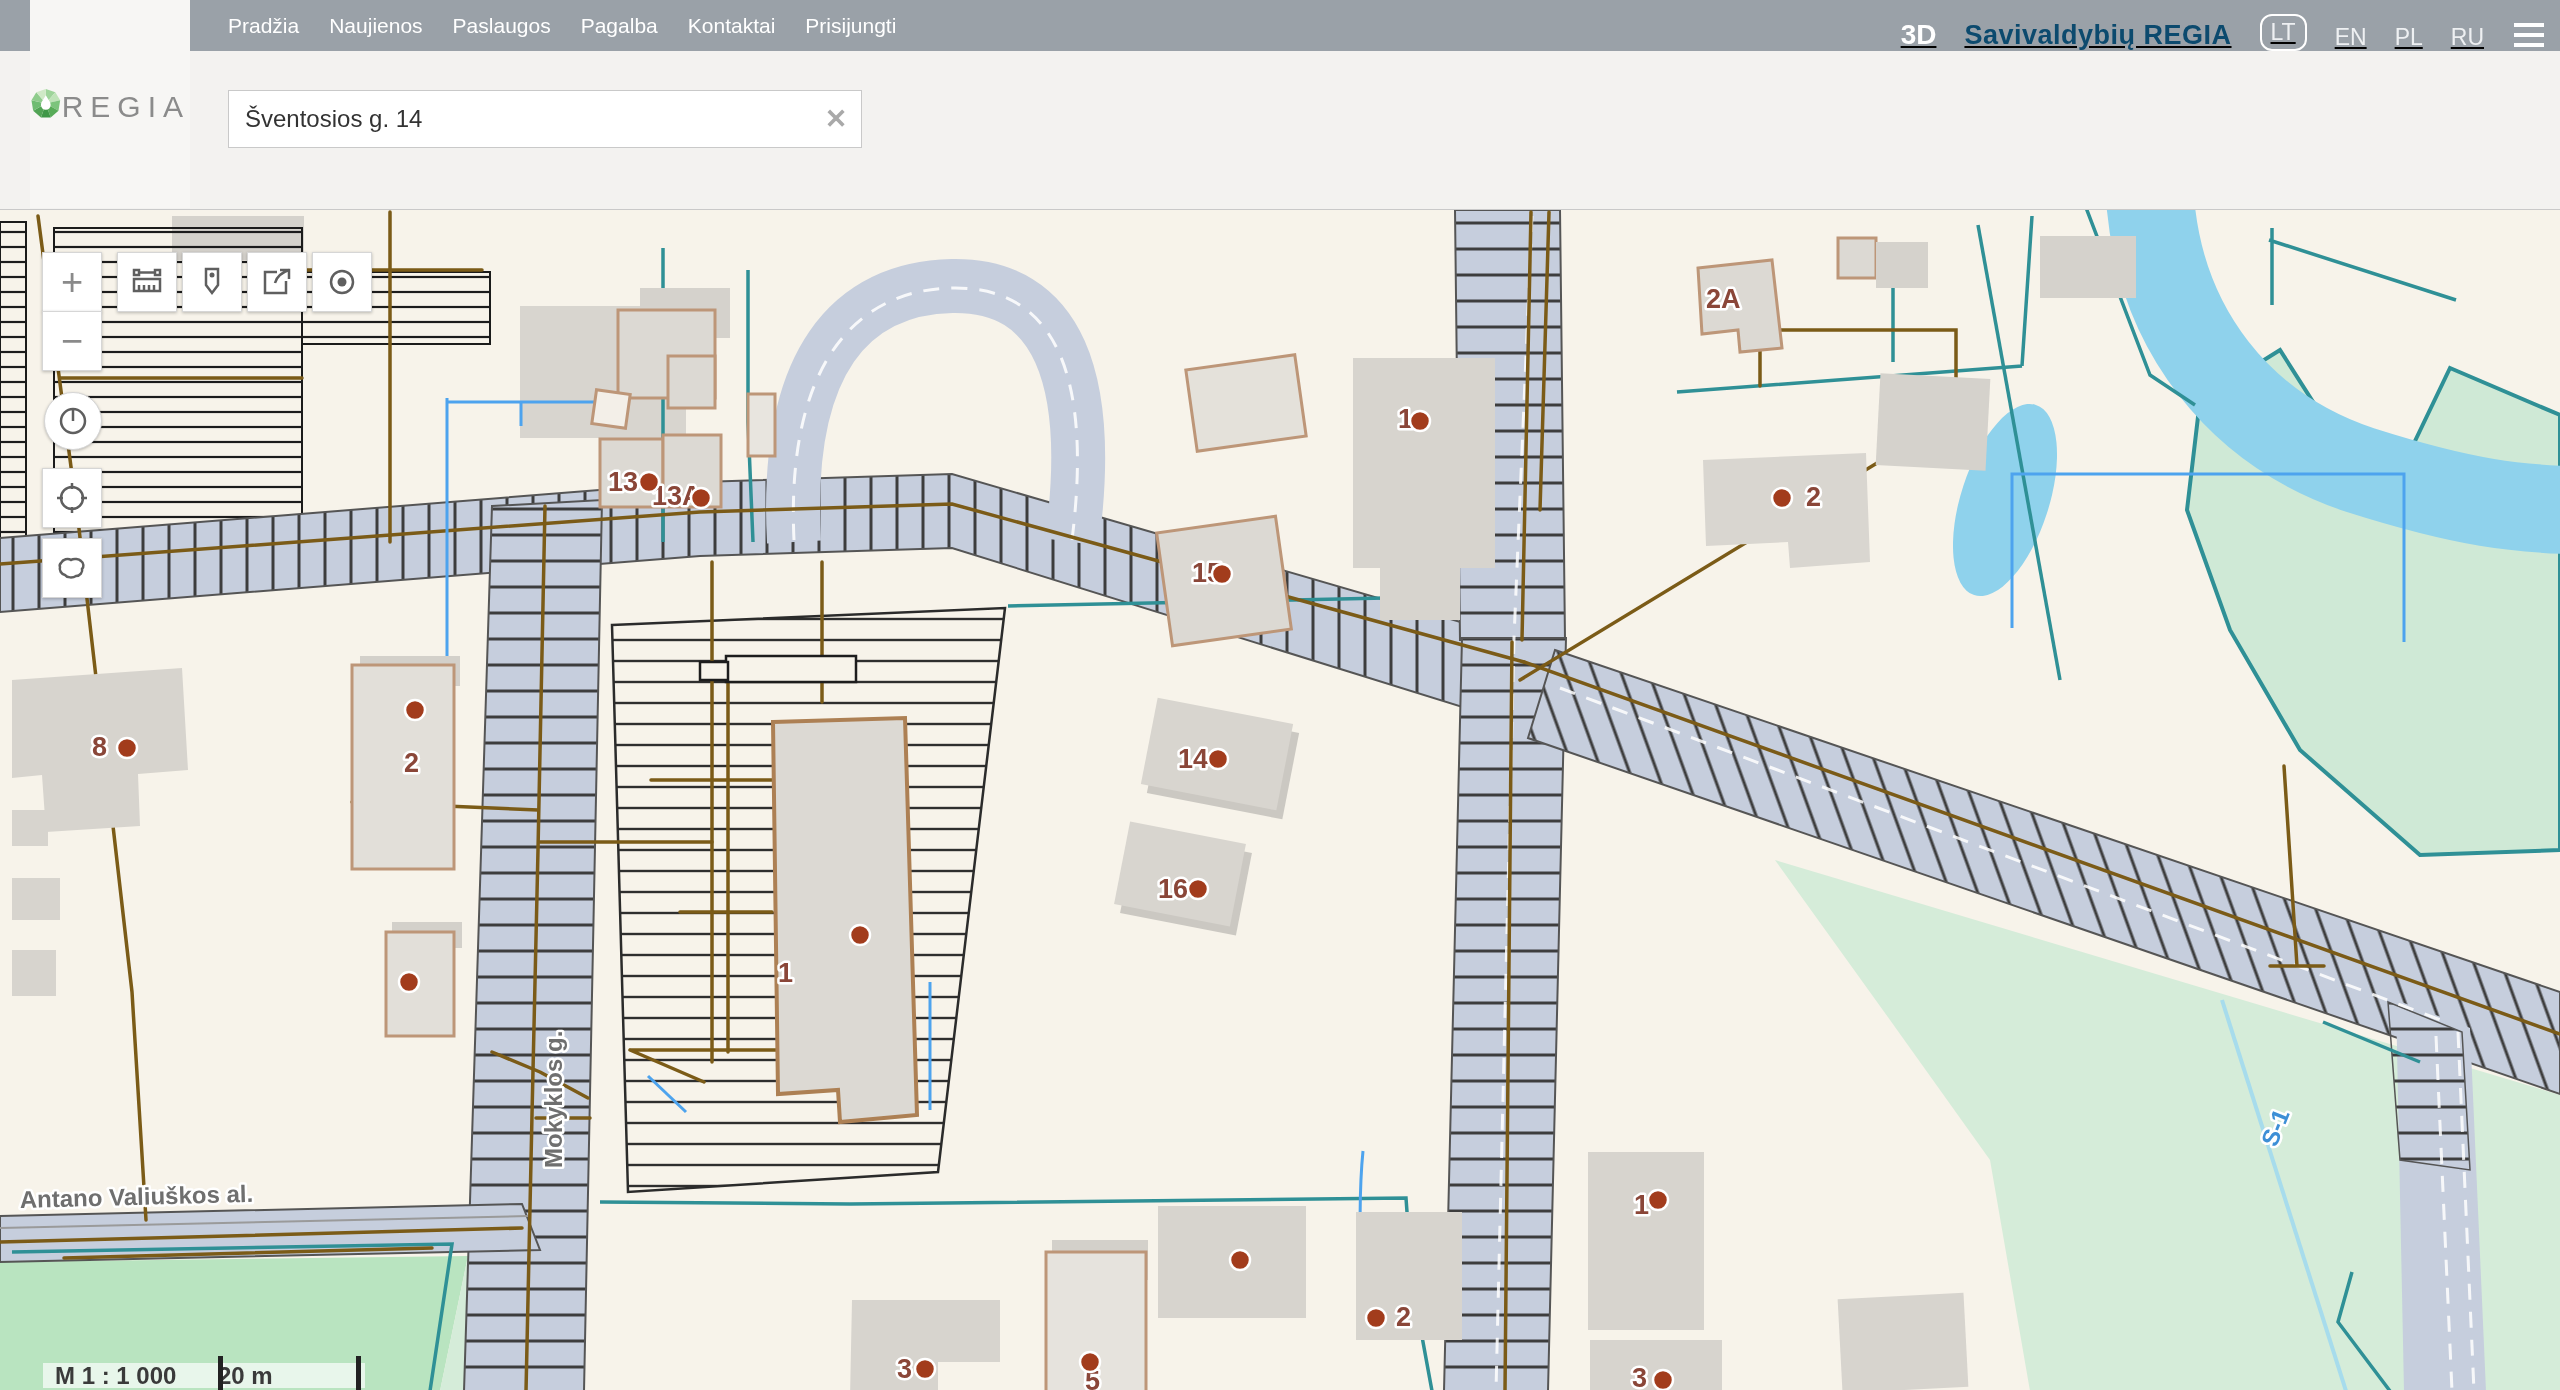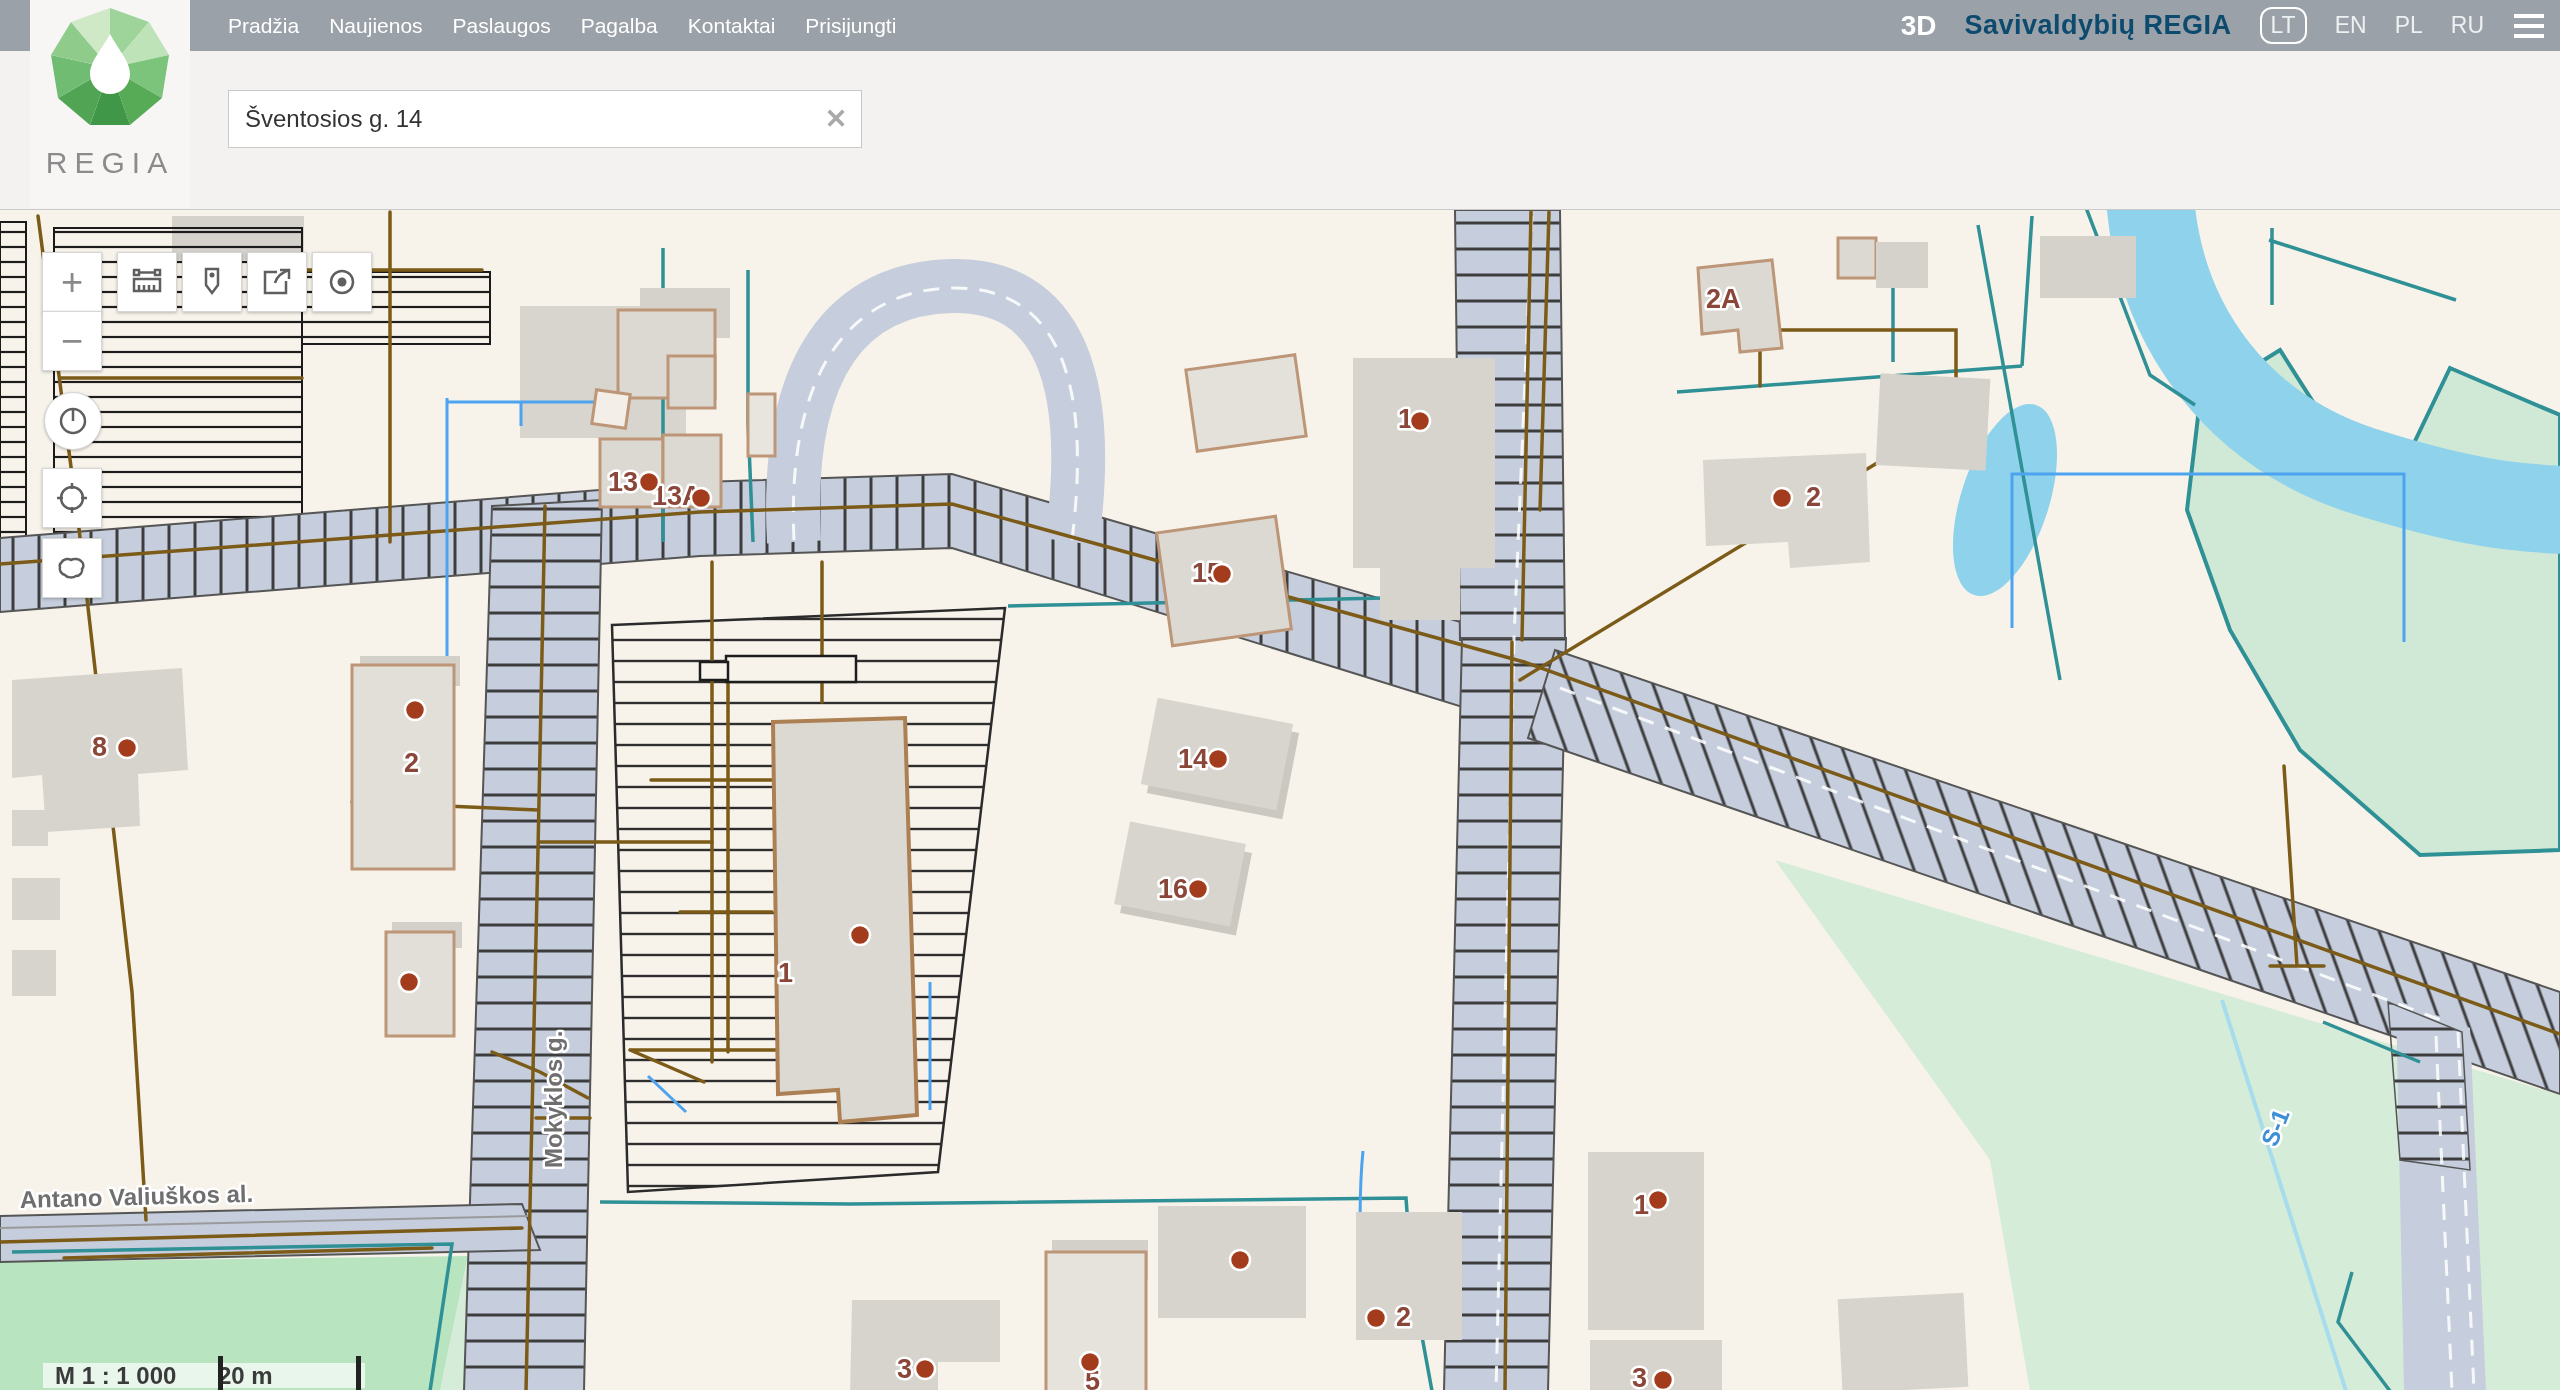--- a/index.html
+++ b/index.html
@@ -3,32 +3,32 @@
 <meta charset="utf-8">
 <style>
   html,body{margin:0;padding:0;}
   body{width:2560px;height:1390px;overflow:hidden;position:relative;
        font-family:"Liberation Sans",sans-serif;background:#f3f2f0;}
 
   
   .navbar{position:absolute;left:0;top:0;width:2560px;height:51px;background:#9aa1a8;z-index:5;}
   .nav-menu{position:absolute;left:228px;top:0;height:51px;display:flex;gap:30px;align-items:center;}
   .nav-item{color:#fff;font-size:21px;cursor:pointer;white-space:nowrap;}
-  .nav-right{position:absolute;right:14px;top:0;height:51px;display:flex;gap:28px;align-items:center;}
+  .nav-right{position:absolute;right:14px;top:0;height:51px;display:flex;gap:28px;align-items:flex-end;text-decoration:underline;}
   .btn-3d{color:#fff;font-size:28px;font-weight:bold;cursor:pointer;}
   .brand{color:#0c4a6e;font-size:27px;font-weight:bold;cursor:pointer;letter-spacing:.5px;}
   .lang{color:#eef0f2;font-size:23px;cursor:pointer;border-radius:12px;}
   .lang.active{border:2px solid #fff;padding:3px 9px;}
   .burger{display:flex;flex-direction:column;gap:6px;cursor:pointer;padding:4px 2px;}
   .burger span{display:block;width:30px;height:4px;background:#fff;}
 
   
   .header-strip{position:absolute;left:0;top:51px;width:2560px;height:157px;background:#f3f2f0;z-index:4;}
   .logo-box{position:absolute;left:30px;top:0;width:160px;height:208px;background:#f7f6f4;z-index:6;cursor:pointer;
-            display:flex;flex-direction:column;align-items:center;}
+            display:flex;align-items:center;}
   .logo-text{margin-top:6px;color:#8b8b8b;font-size:30px;letter-spacing:7px;}
   .search-wrap{position:absolute;left:228px;top:90px;width:632px;height:56px;background:#fff;
                border:1px solid #c9c9c9;z-index:6;display:flex;align-items:center;}
   .search-wrap input{flex:1;border:none;outline:none;font-size:24px;color:#333;padding:0 0 0 16px;
                      font-family:"Liberation Sans",sans-serif;background:transparent;}
   .search-clear{width:50px;text-align:center;color:#a9a9a9;font-size:27px;font-weight:bold;cursor:pointer;}
 
   
   .map{position:absolute;left:0;top:209px;width:2560px;height:1181px;border-top:1px solid #c9c9c9;
        background:#f7f3ea;z-index:1;}

